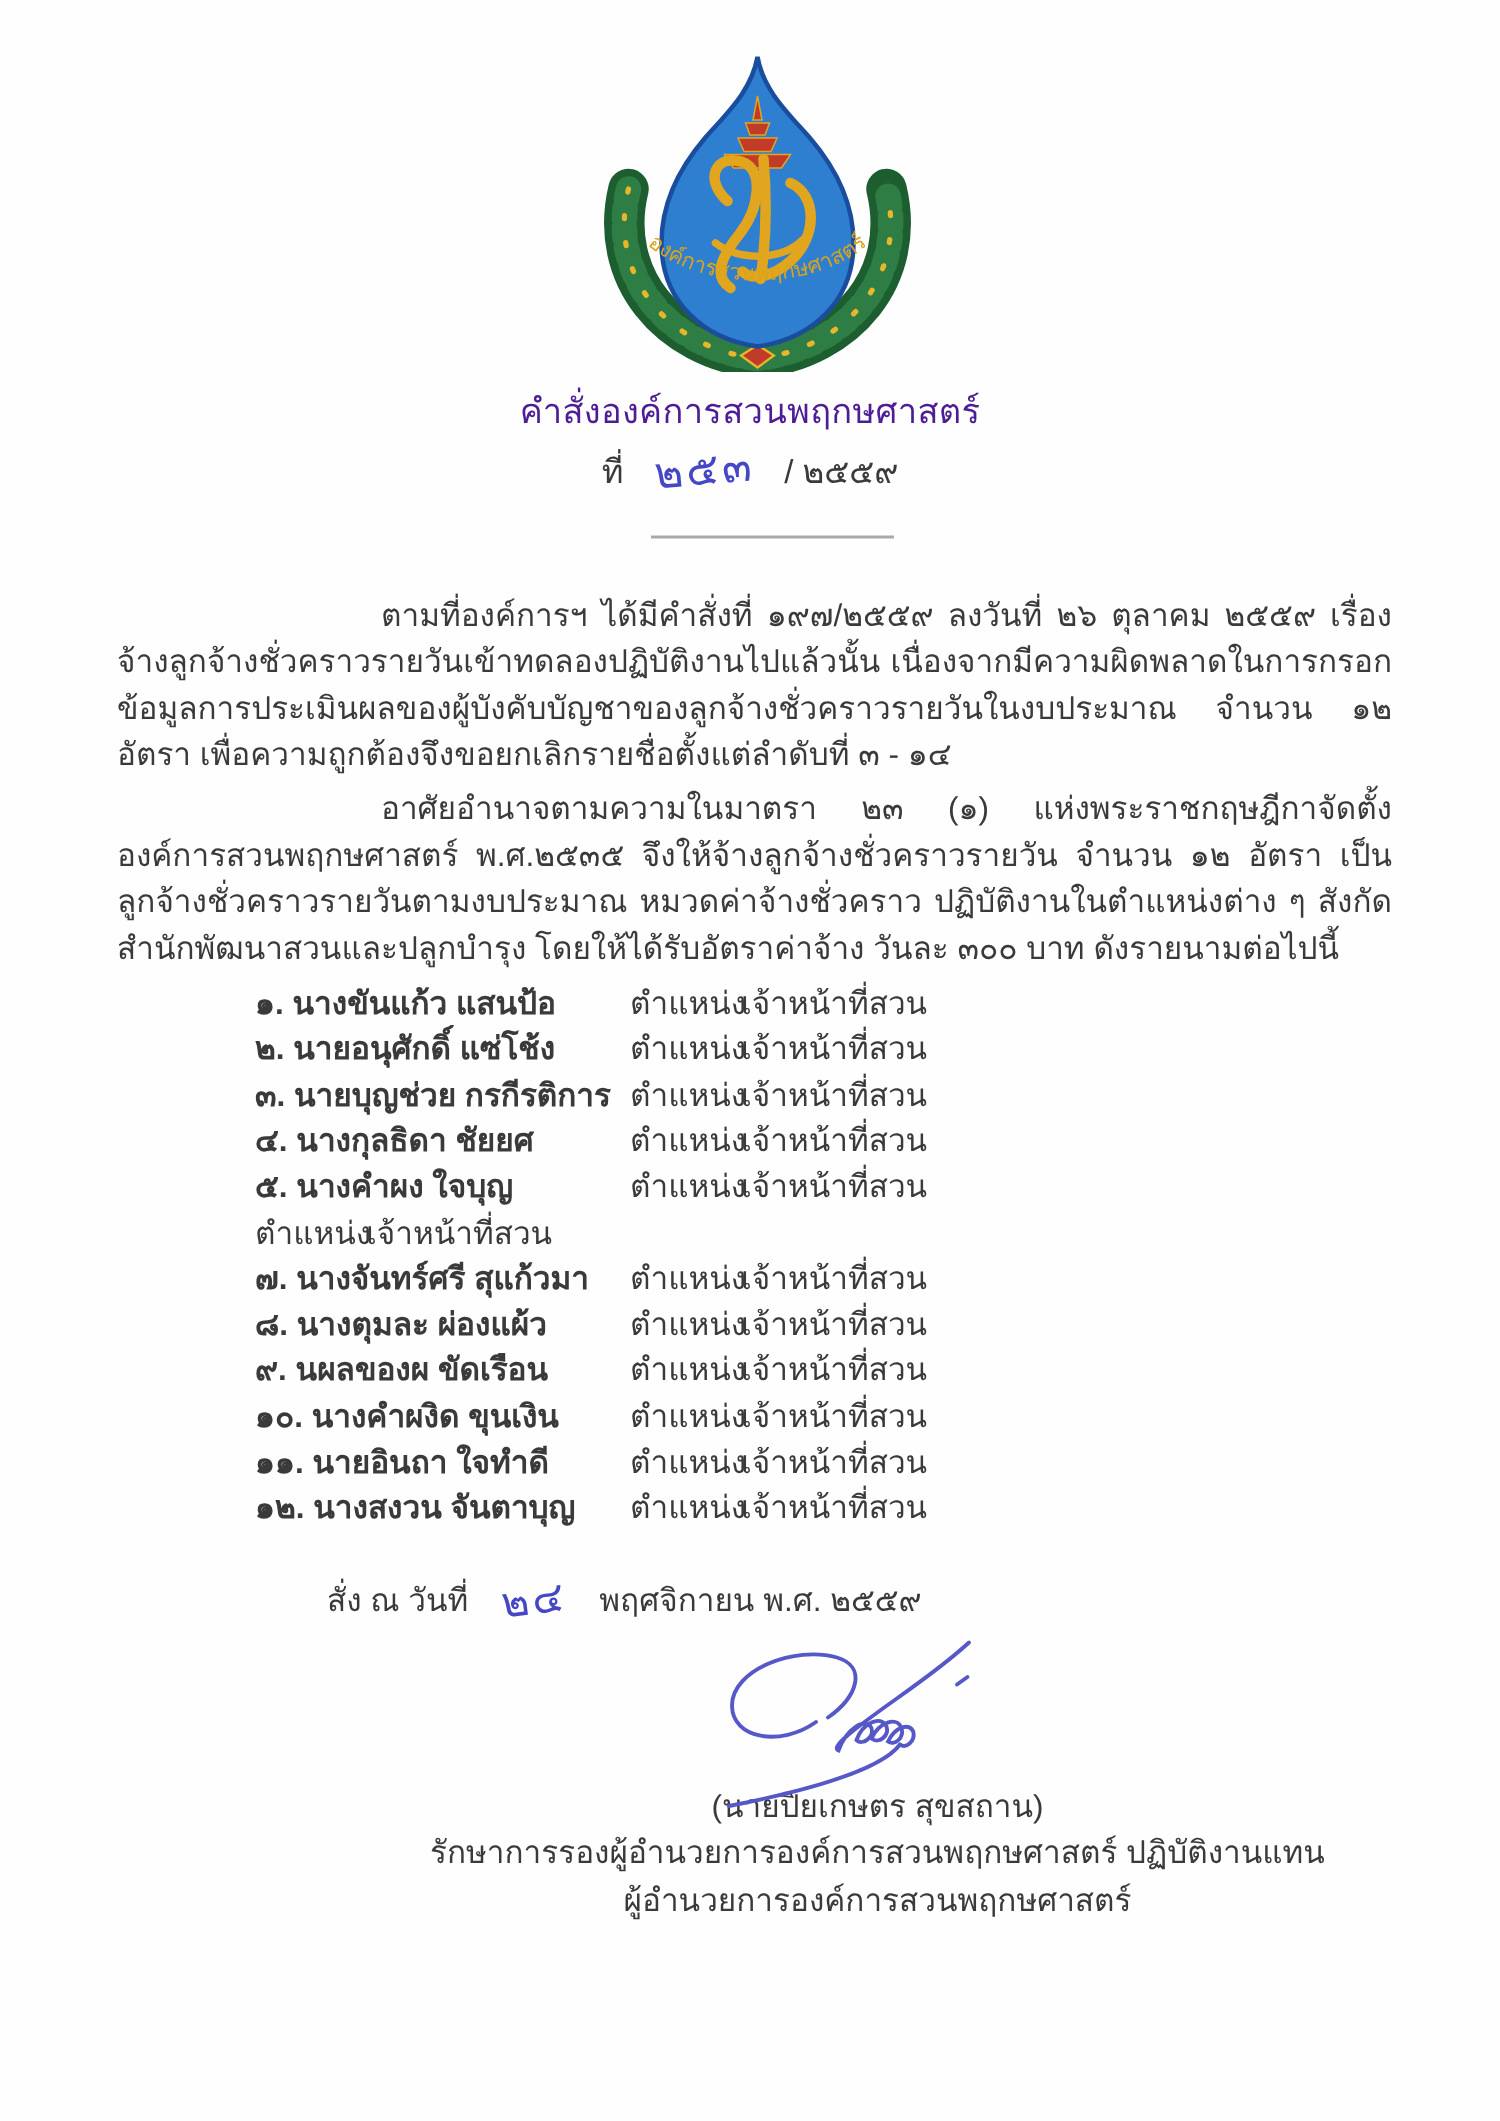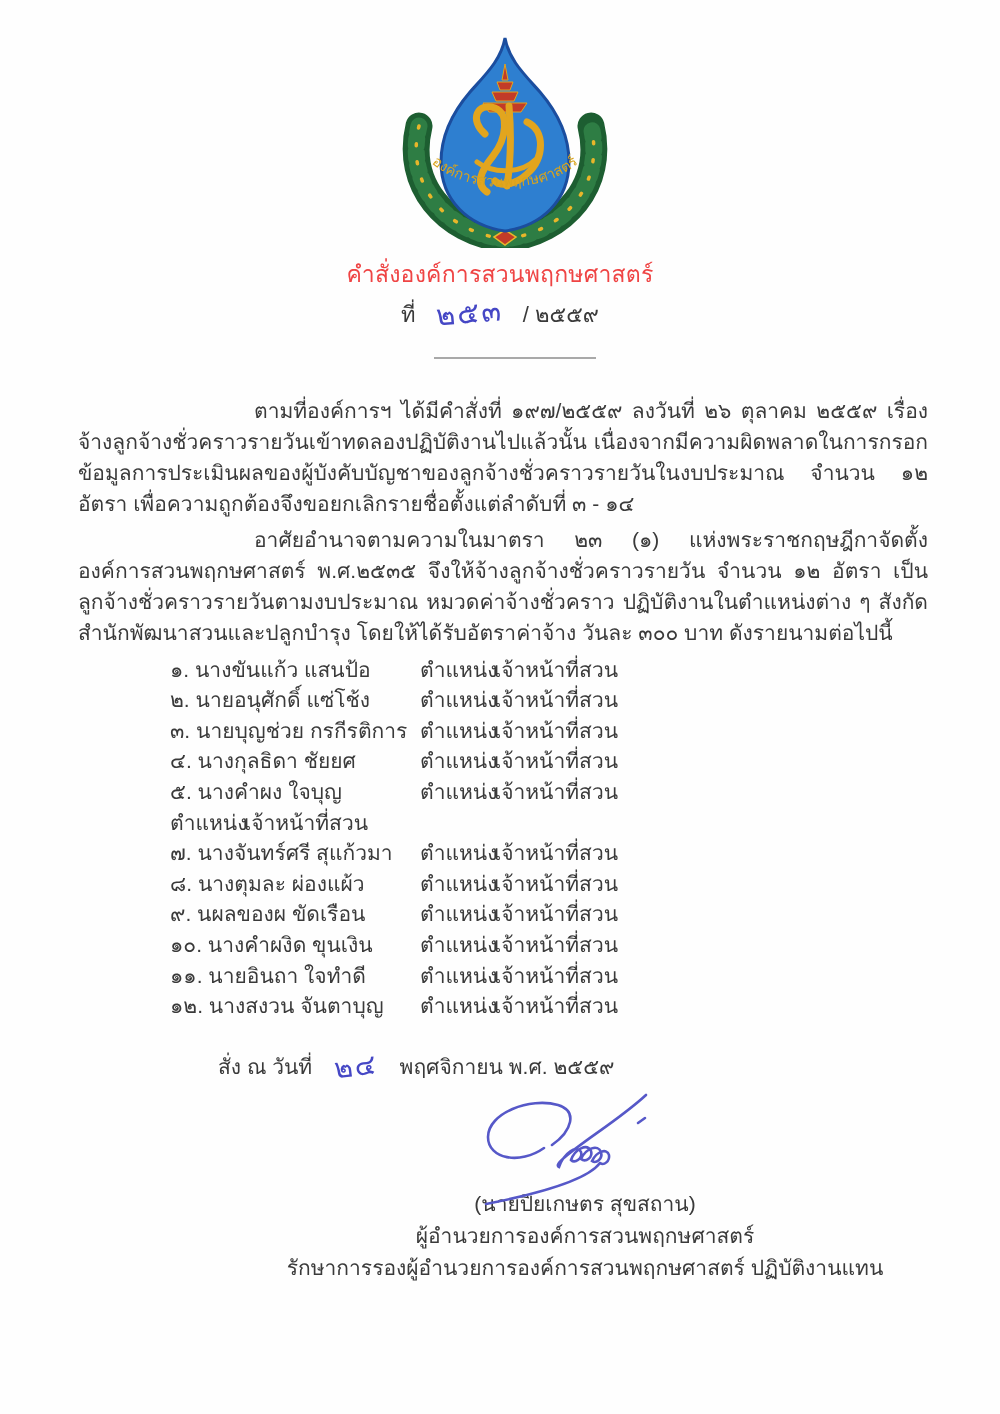--- a/index.html
+++ b/index.html
@@ -6,40 +6,40 @@
   .page{
     width:1000px;height:1414px;margin:0 auto;background:#fefefe;
     position:relative;overflow:hidden;
     font-family:"Liberation Sans","DejaVu Sans",sans-serif;
     color:#3a3a3a;
   }
   
   .emblem{display:block;margin:34px auto 0;transform:translateX(5px);}
   .doc-title{
     text-align:center;font-size:23px;font-weight:400;margin:8px 0 0;
-    color:#ef4444;letter-spacing:.2px;
+    color:#4c1d95;letter-spacing:.2px;
   }
   .number-line{text-align:center;font-size:22px;margin-top:5px;height:36px;}
   .subject-line{text-align:center;font-size:22px;margin-top:3px;}
   .subject-line .lbl{margin-right:26px;}
   .hand{
     display:inline-block;color:#4547c5;font-size:29px;line-height:20px;
     transform:rotate(-5deg) translateY(1px);margin:0 14px;
     font-family:"DejaVu Sans",sans-serif;font-weight:400;letter-spacing:2px;
   }
   .hand-day{margin:0 16px;transform:rotate(-7deg) translateY(2px);font-size:28px;}
   .divider{width:162px;height:1.6px;background:#a9a9a9;margin:24px auto 0;transform:translateX(15px);}
   
   .doc-body{margin:36px 72px 0 78px;font-size:21px;line-height:31px;text-align:justify;}
   .para{margin:0;text-indent:176px;}
   .para + .para{margin-top:5px;}
   
   .emp-list{margin:7px 0 0 170px;font-size:21px;}
   .emp-row{display:flex;line-height:30.6px;}
-  .cell-name{width:250px;}
+  .cell-name{width:250px;font-weight:bold;}
   .cell-poslabel{width:74px;}
   .cell-posvalue{flex:1;}
   
   .effective-line{margin:27px 0 0 170px;font-size:21px;}
   .order-line{margin:28px 0 0 218px;font-size:21px;}
   
   .sig-block{position:relative;margin:38px 0 0 170px;width:830px;text-align:center;font-size:21px;}
   .sig-svg{position:absolute;left:298px;top:-30px;pointer-events:none;}
   .sig-name{padding-top:66px;}
   .sig-title{line-height:32px;}
@@ -184,17 +184,17 @@
   <div class="sig-block">
     <svg class="sig-svg" width="230" height="118" viewBox="0 0 230 118">
       <g fill="none" stroke="#5658c8" stroke-width="2.6" stroke-linecap="round">
         <path d="M76,57 C52,74 20,68 20,46 C20,22 62,6 90,14 C110,20 104,40 84,54"></path>
         <path d="M178,4 C152,28 118,48 97,66 C91,71 88,75 91,76 C96,62 109,53 113,61 C115,67 107,73 103,69 C107,58 119,52 123,60 C125,66 118,72 113,68 C118,57 130,53 133,61 C135,68 128,73 124,70 C129,60 139,57 141,64 C142,70 136,75 132,72"></path>
         <path d="M132,72 C120,88 74,102 18,113"></path>
         <path d="M170,32 l7,-5"></path>
       </g>
     </svg>
     <div class="sig-name">(นายปิยเกษตร  สุขสถาน)</div>
+    <div class="sig-title">รักษาการรองผู้อำนวยการองค์การสวนพฤกษศาสตร์  ปฏิบัติงานแทน</div>
     <div class="sig-title">ผู้อำนวยการองค์การสวนพฤกษศาสตร์</div>
-    <div class="sig-title">รักษาการรองผู้อำนวยการองค์การสวนพฤกษศาสตร์  ปฏิบัติงานแทน</div>
   </div>
 
 </div>
 
 </body></html>

